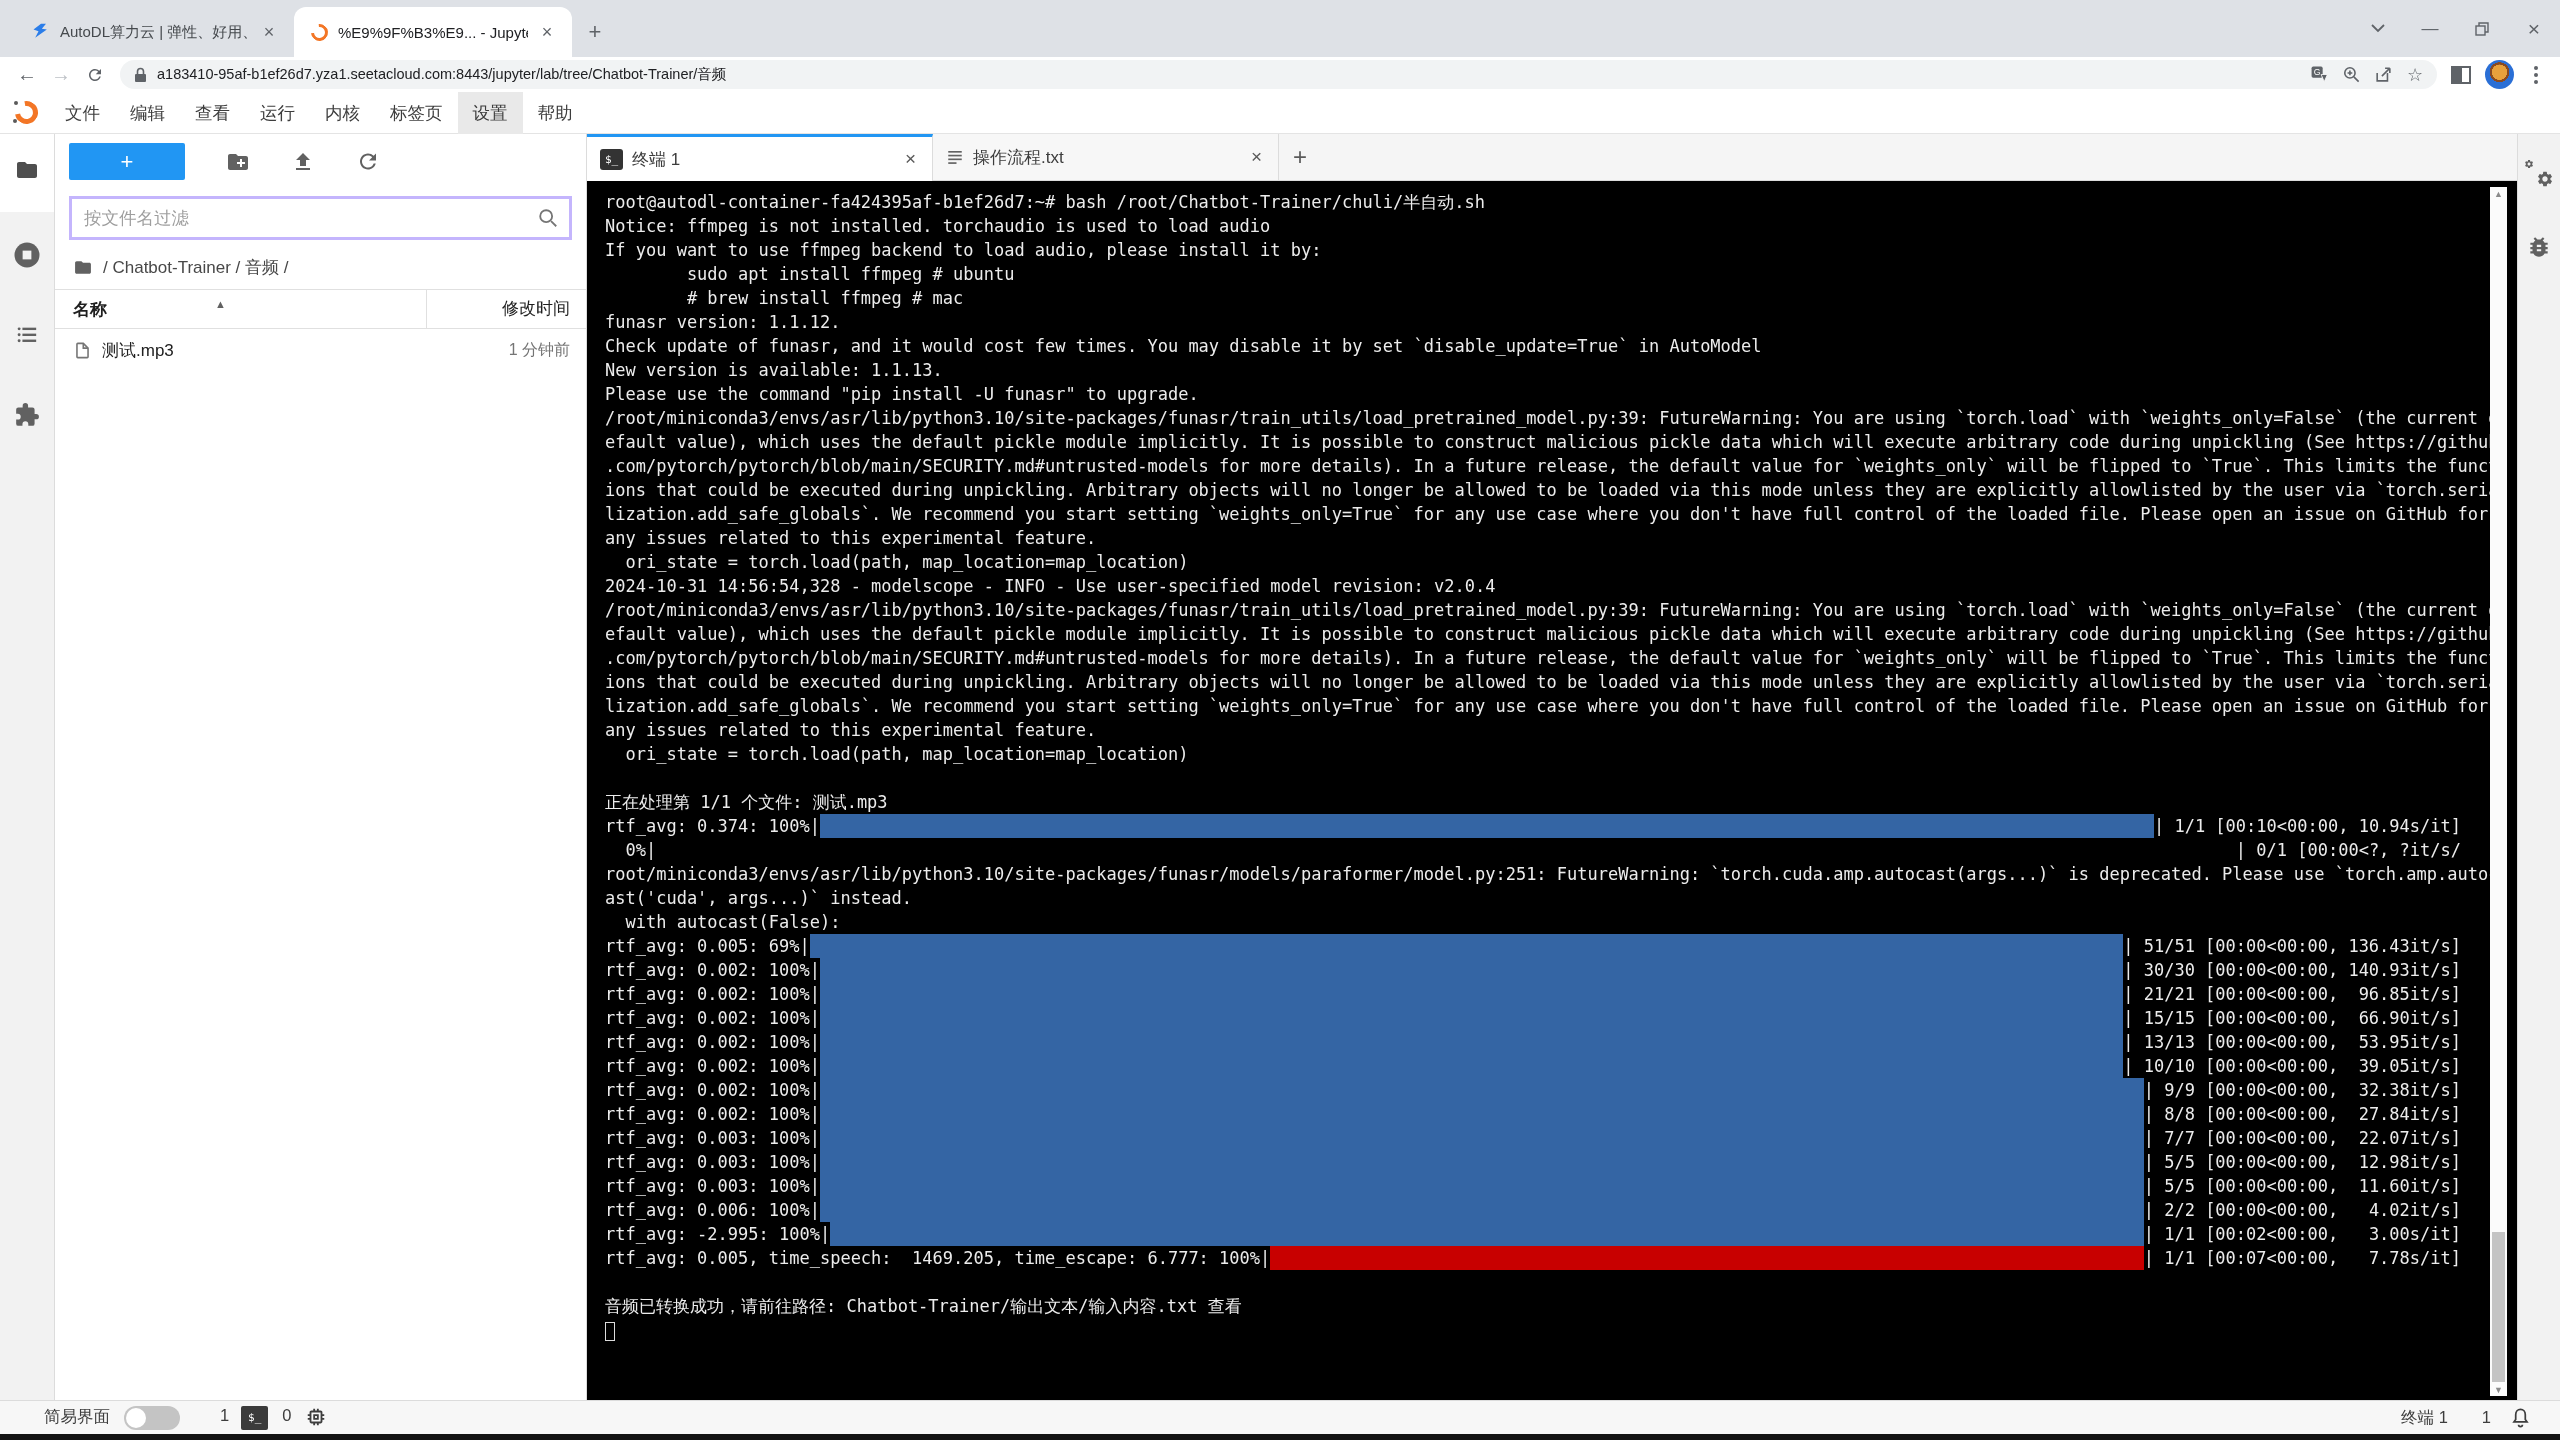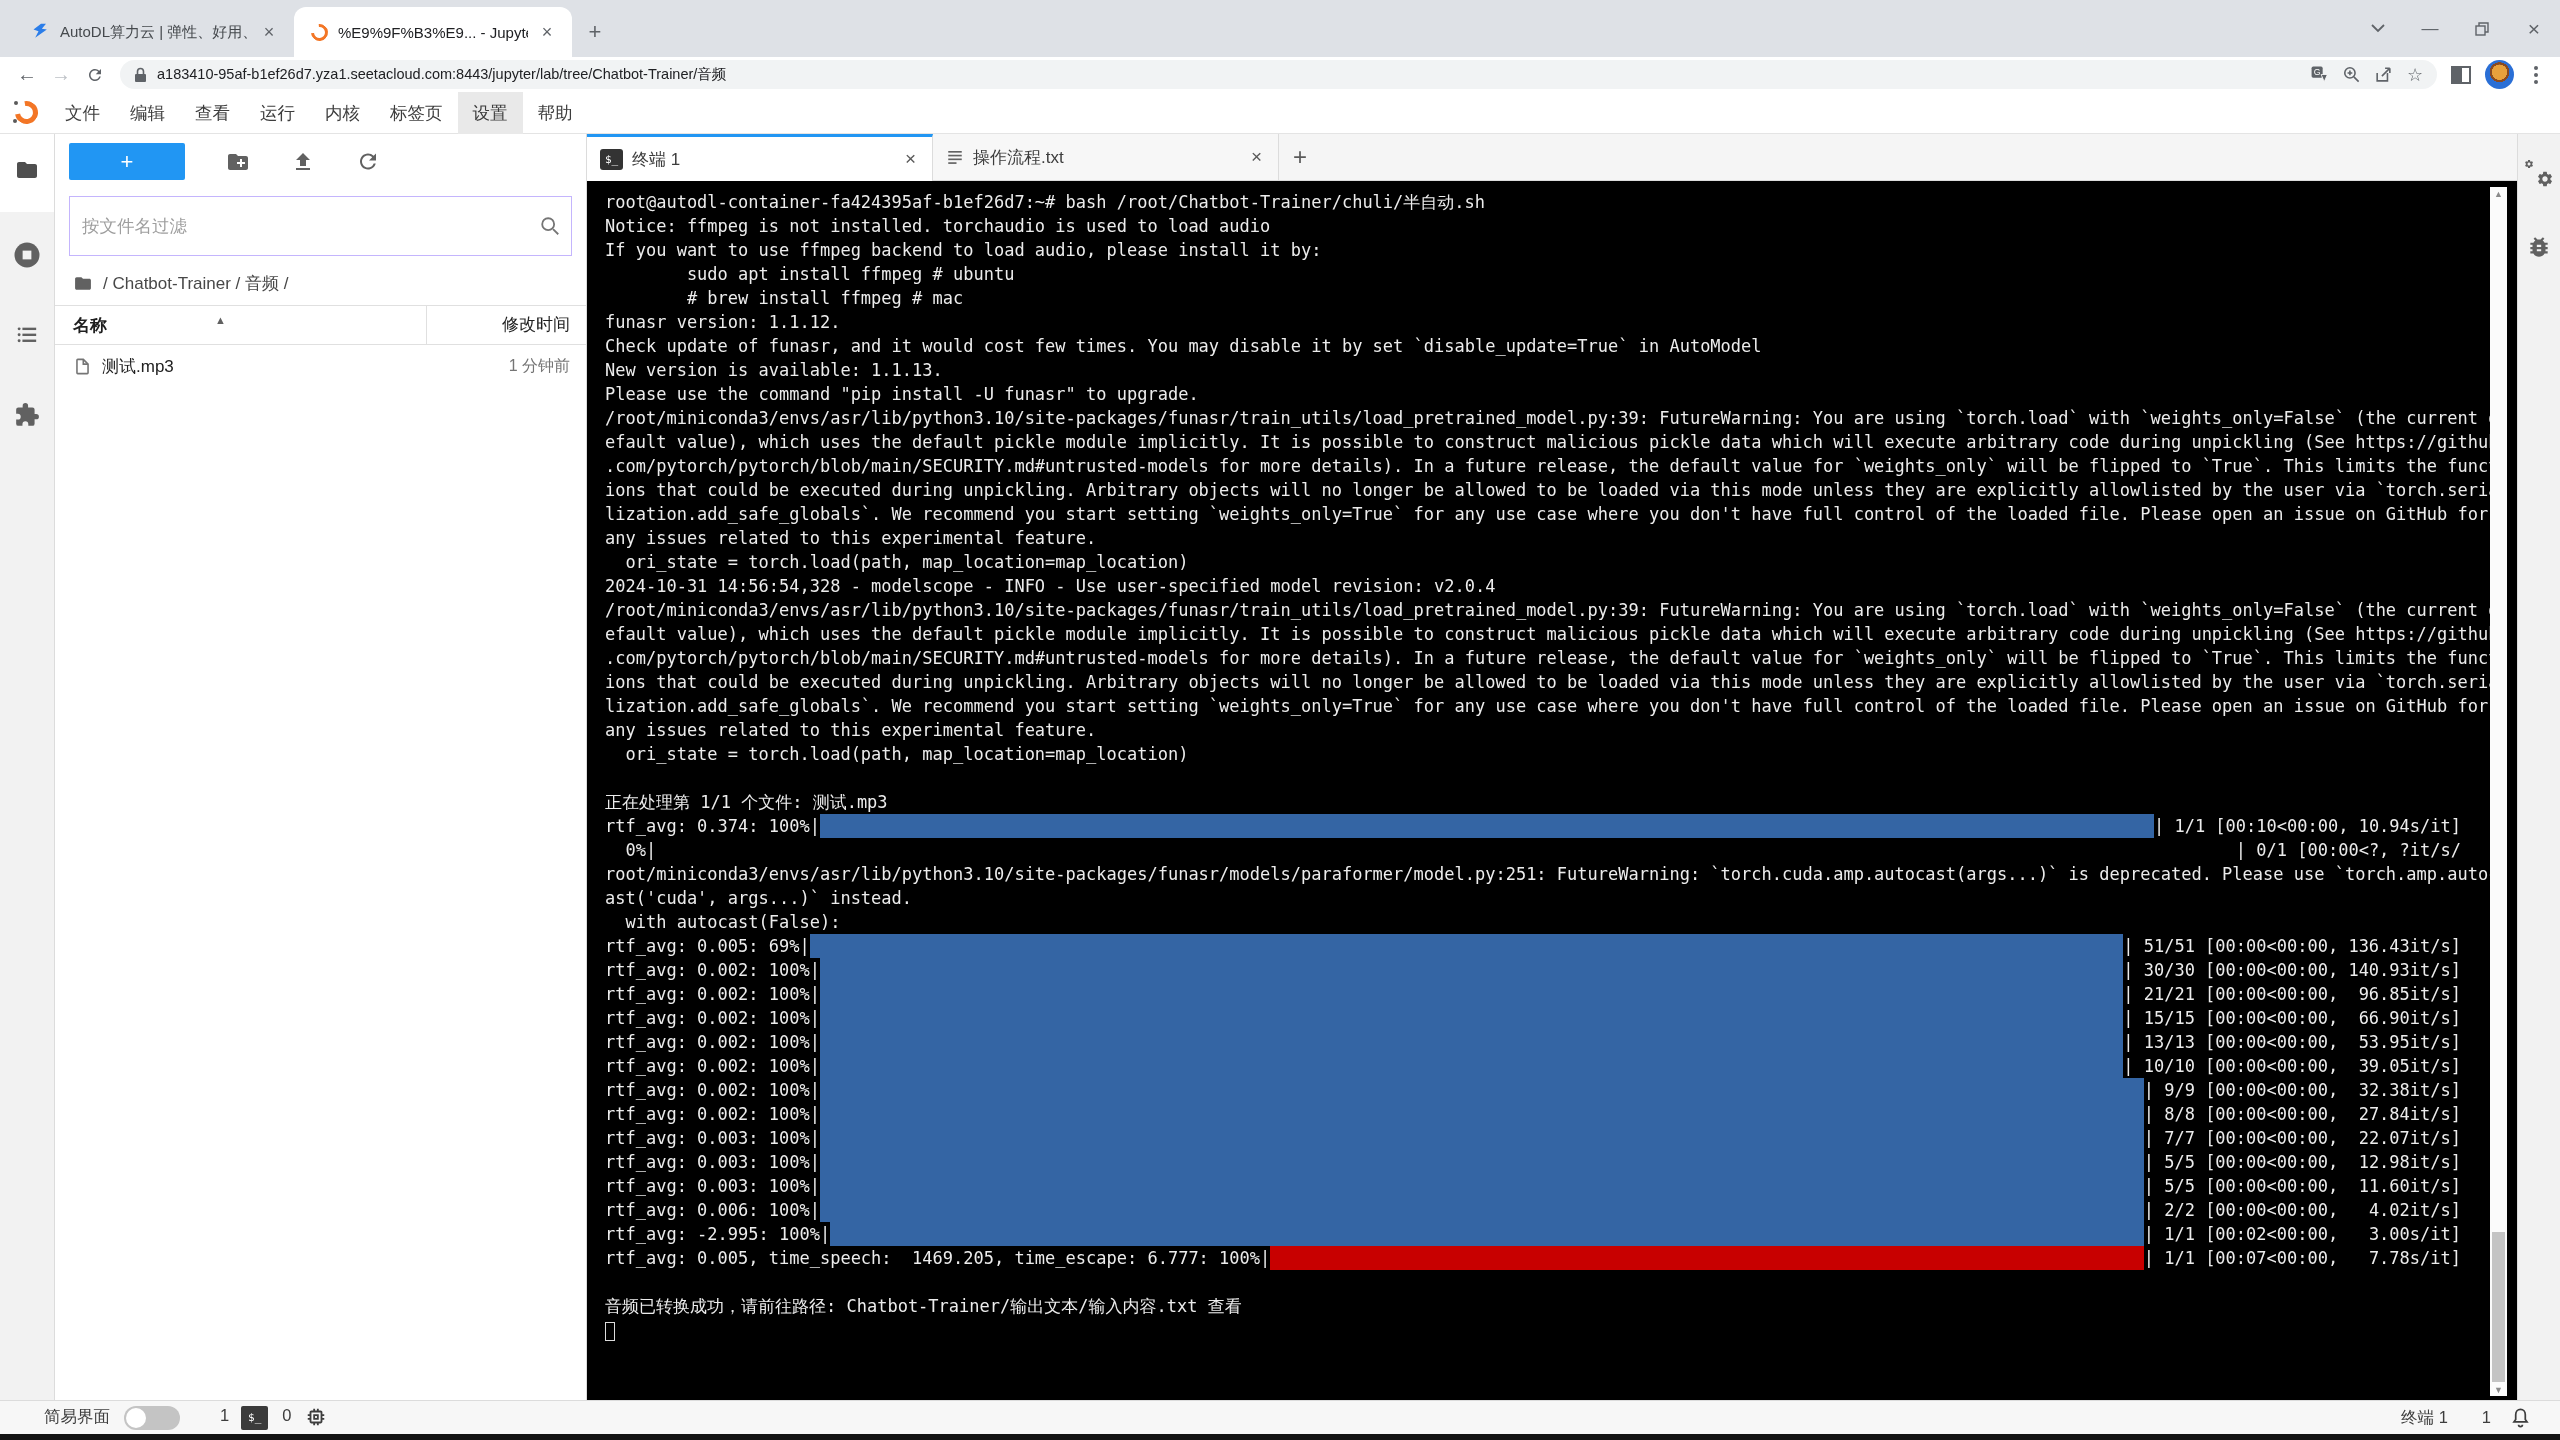--- a/index.html
+++ b/index.html
@@ -43,21 +43,21 @@
   
   .workspace { position:absolute; top:134px; left:0; right:0; bottom:40px; display:flex; }
   .iconstrip { width:55px; background:#f2f2f2; border-right:1px solid #dcdcdc; position:relative; flex:none; }
   .iconstrip .active-bg { position:absolute; top:0; left:0; right:0; height:78px; background:#fff; }
   .strip-icon { position:absolute; left:0; right:0; display:flex; justify-content:center; color:#616161; }
 
   .filebrowser { width:532px; background:#fff; border-right:1px solid #dcdcdc; flex:none; font-size:17px; }
   .fb-toolbar { display:flex; align-items:center; padding:9px 14px 6px 14px; }
   .launcher-btn { width:116px; height:37px; background:#2196f3; border:none; border-radius:2px; color:#fff; font-size:22px; display:flex; align-items:center; justify-content:center; }
   .fb-tbicon { width:24px; height:24px; margin-left:41px; color:#616161; display:flex; align-items:center; justify-content:center; }
-  .fb-filter { margin:10px 14px 4px 14px; height:60px; border:1px solid #c4b5fd; display:flex; align-items:center; padding:0 10px 0 12px; }
+  .fb-filter { margin:10px 14px 4px 14px; height:44px; border:3px solid #c4b5fd; display:flex; align-items:center; padding:0 10px 0 12px; }
   .fb-filter input { flex:1; border:none; outline:none; font-size:17.5px; color:#424242; background:transparent; font-family:inherit; }
   .fb-filter input::placeholder { color:#9e9e9e; }
   .fb-breadcrumb { display:flex; align-items:center; padding:12px 16px 10px 17px; color:#484848; }
   .fb-breadcrumb .crumb-text { margin-left:9px; }
   .fb-header { display:flex; align-items:center; height:40px; border-top:1px solid #e0e0e0; border-bottom:1px solid #e0e0e0; color:#1f1f1f; }
   .col-name { flex:1; padding-left:18px; font-weight:bold; display:flex; align-items:flex-start; }
   .sort-caret { font-size:11px; color:#616161; margin-left:108px; }
   .col-time { width:160px; text-align:right; padding-right:16px; border-left:1px solid #e0e0e0; height:40px; line-height:40px; }
   .fb-row { display:flex; align-items:center; height:43px; color:#212121; }
   .fb-row .fico { margin-left:18px; color:#616161; display:flex; }

